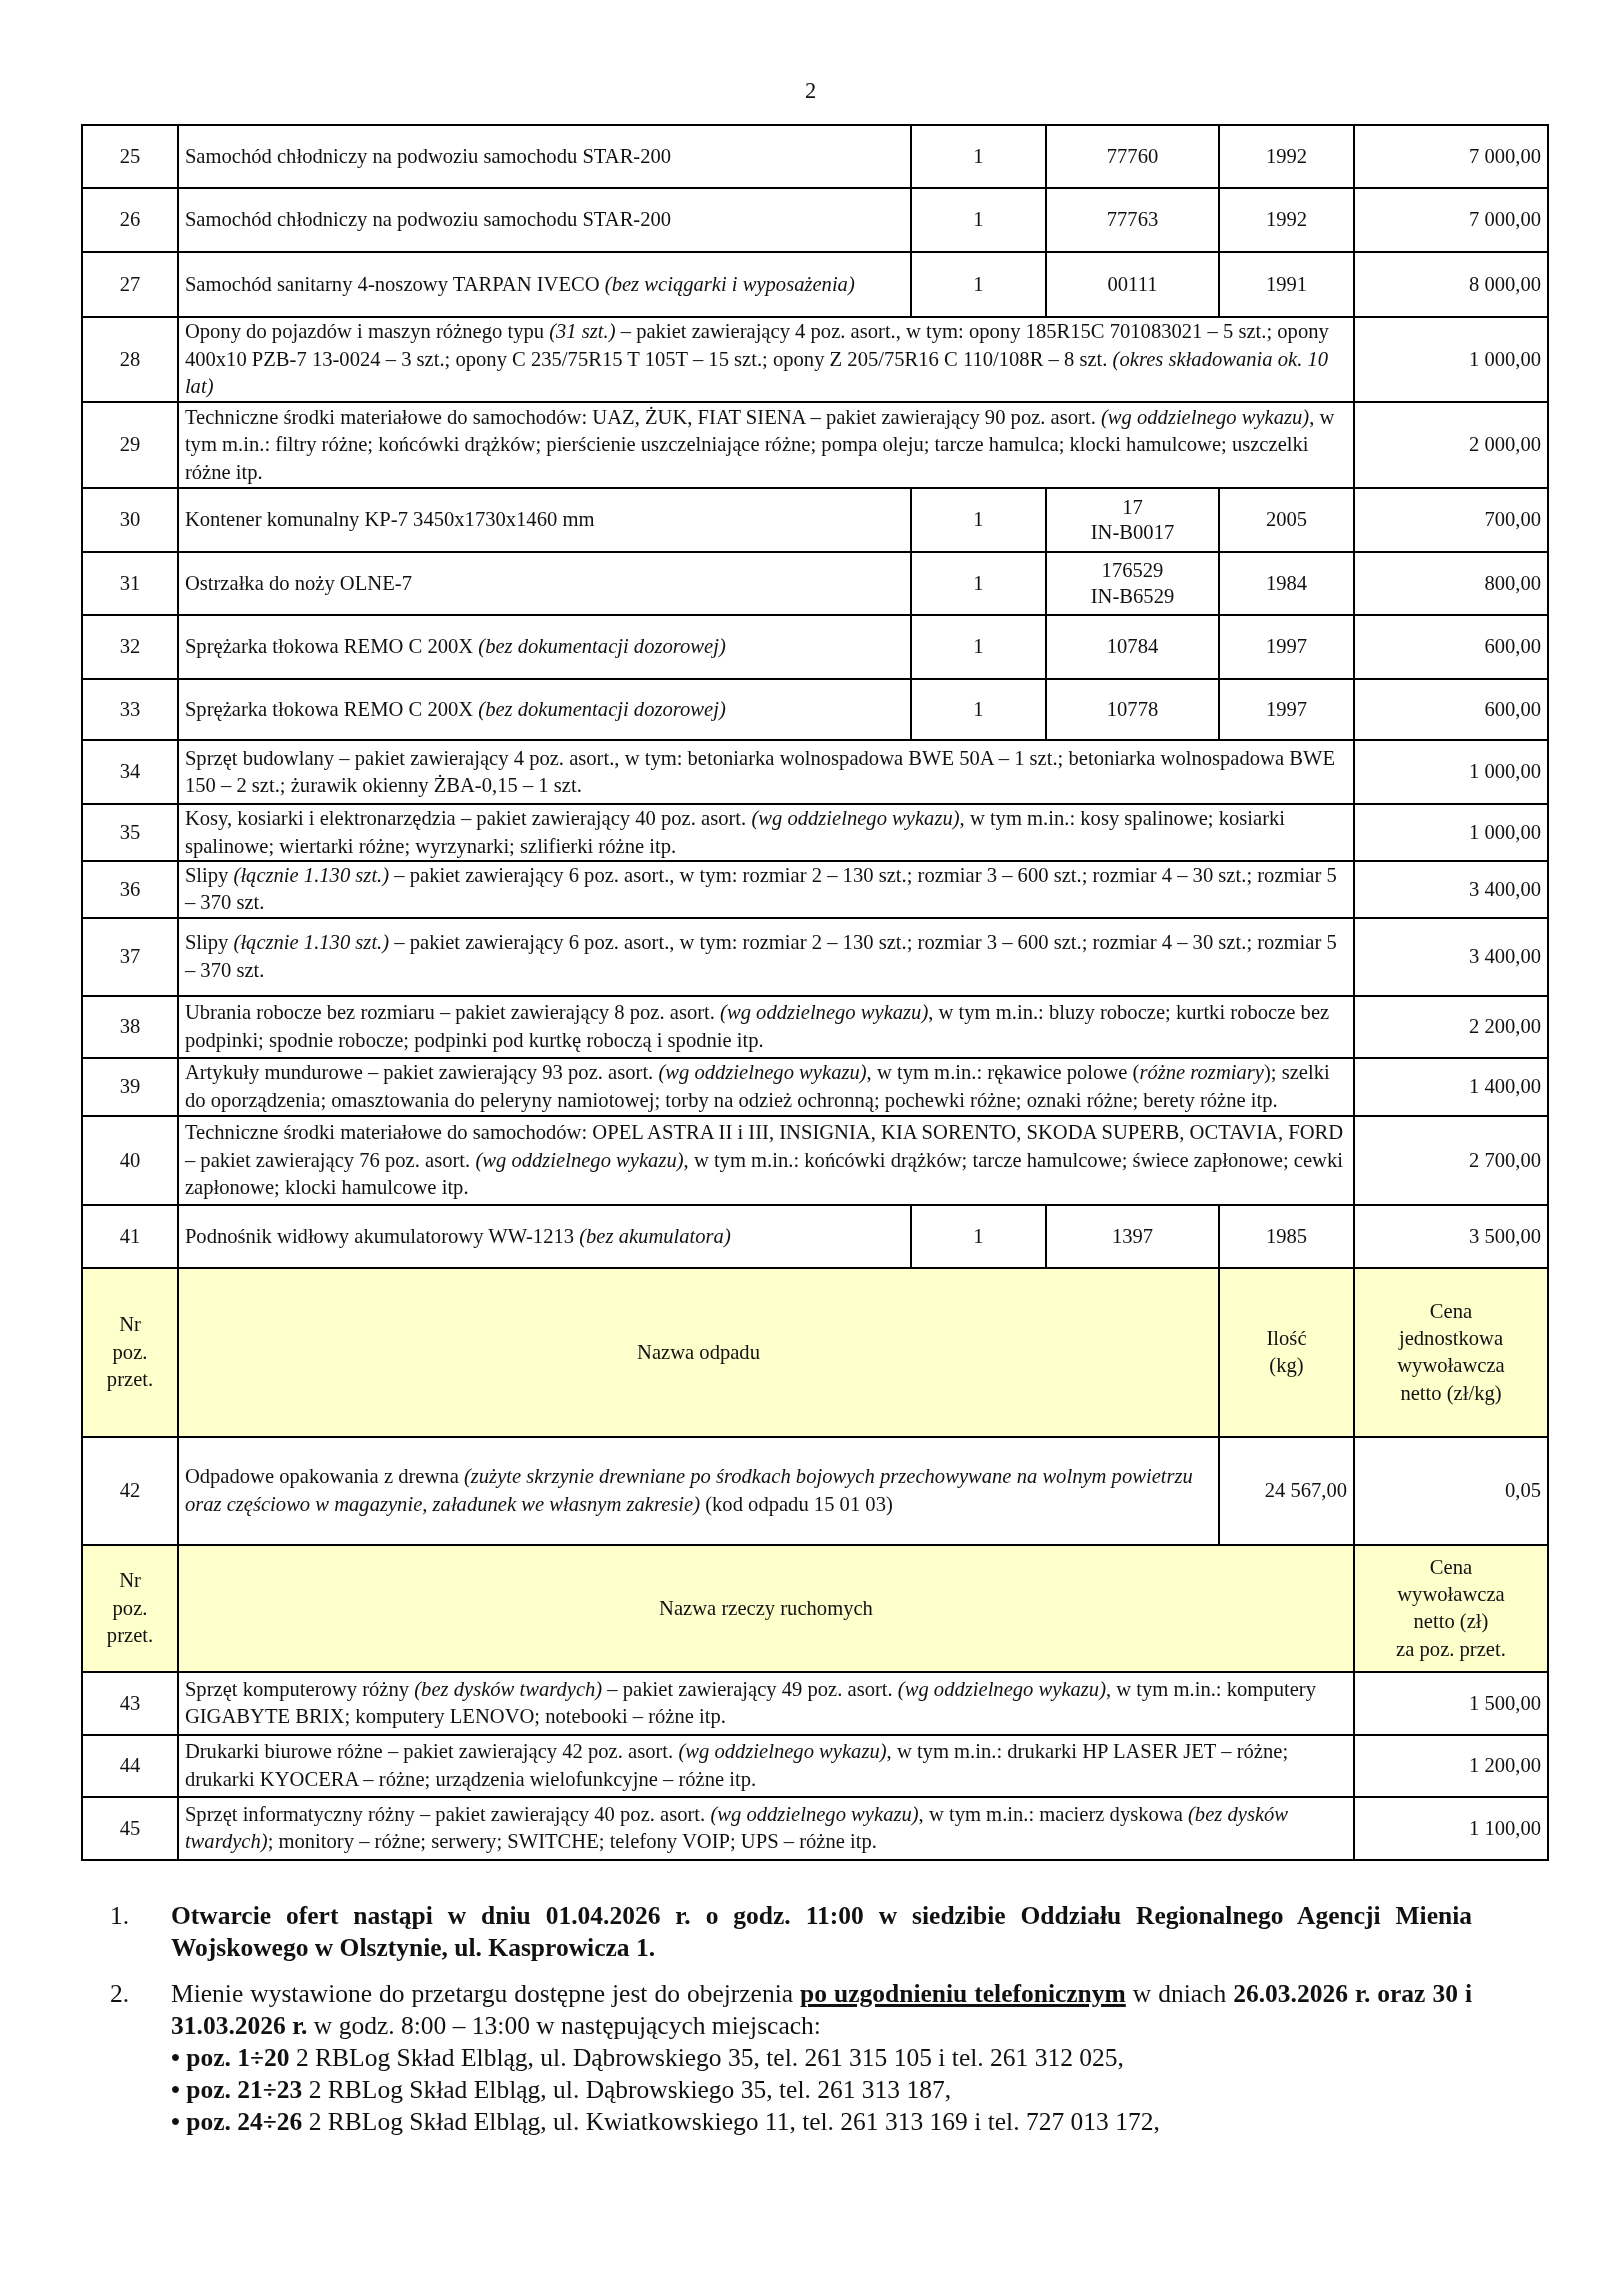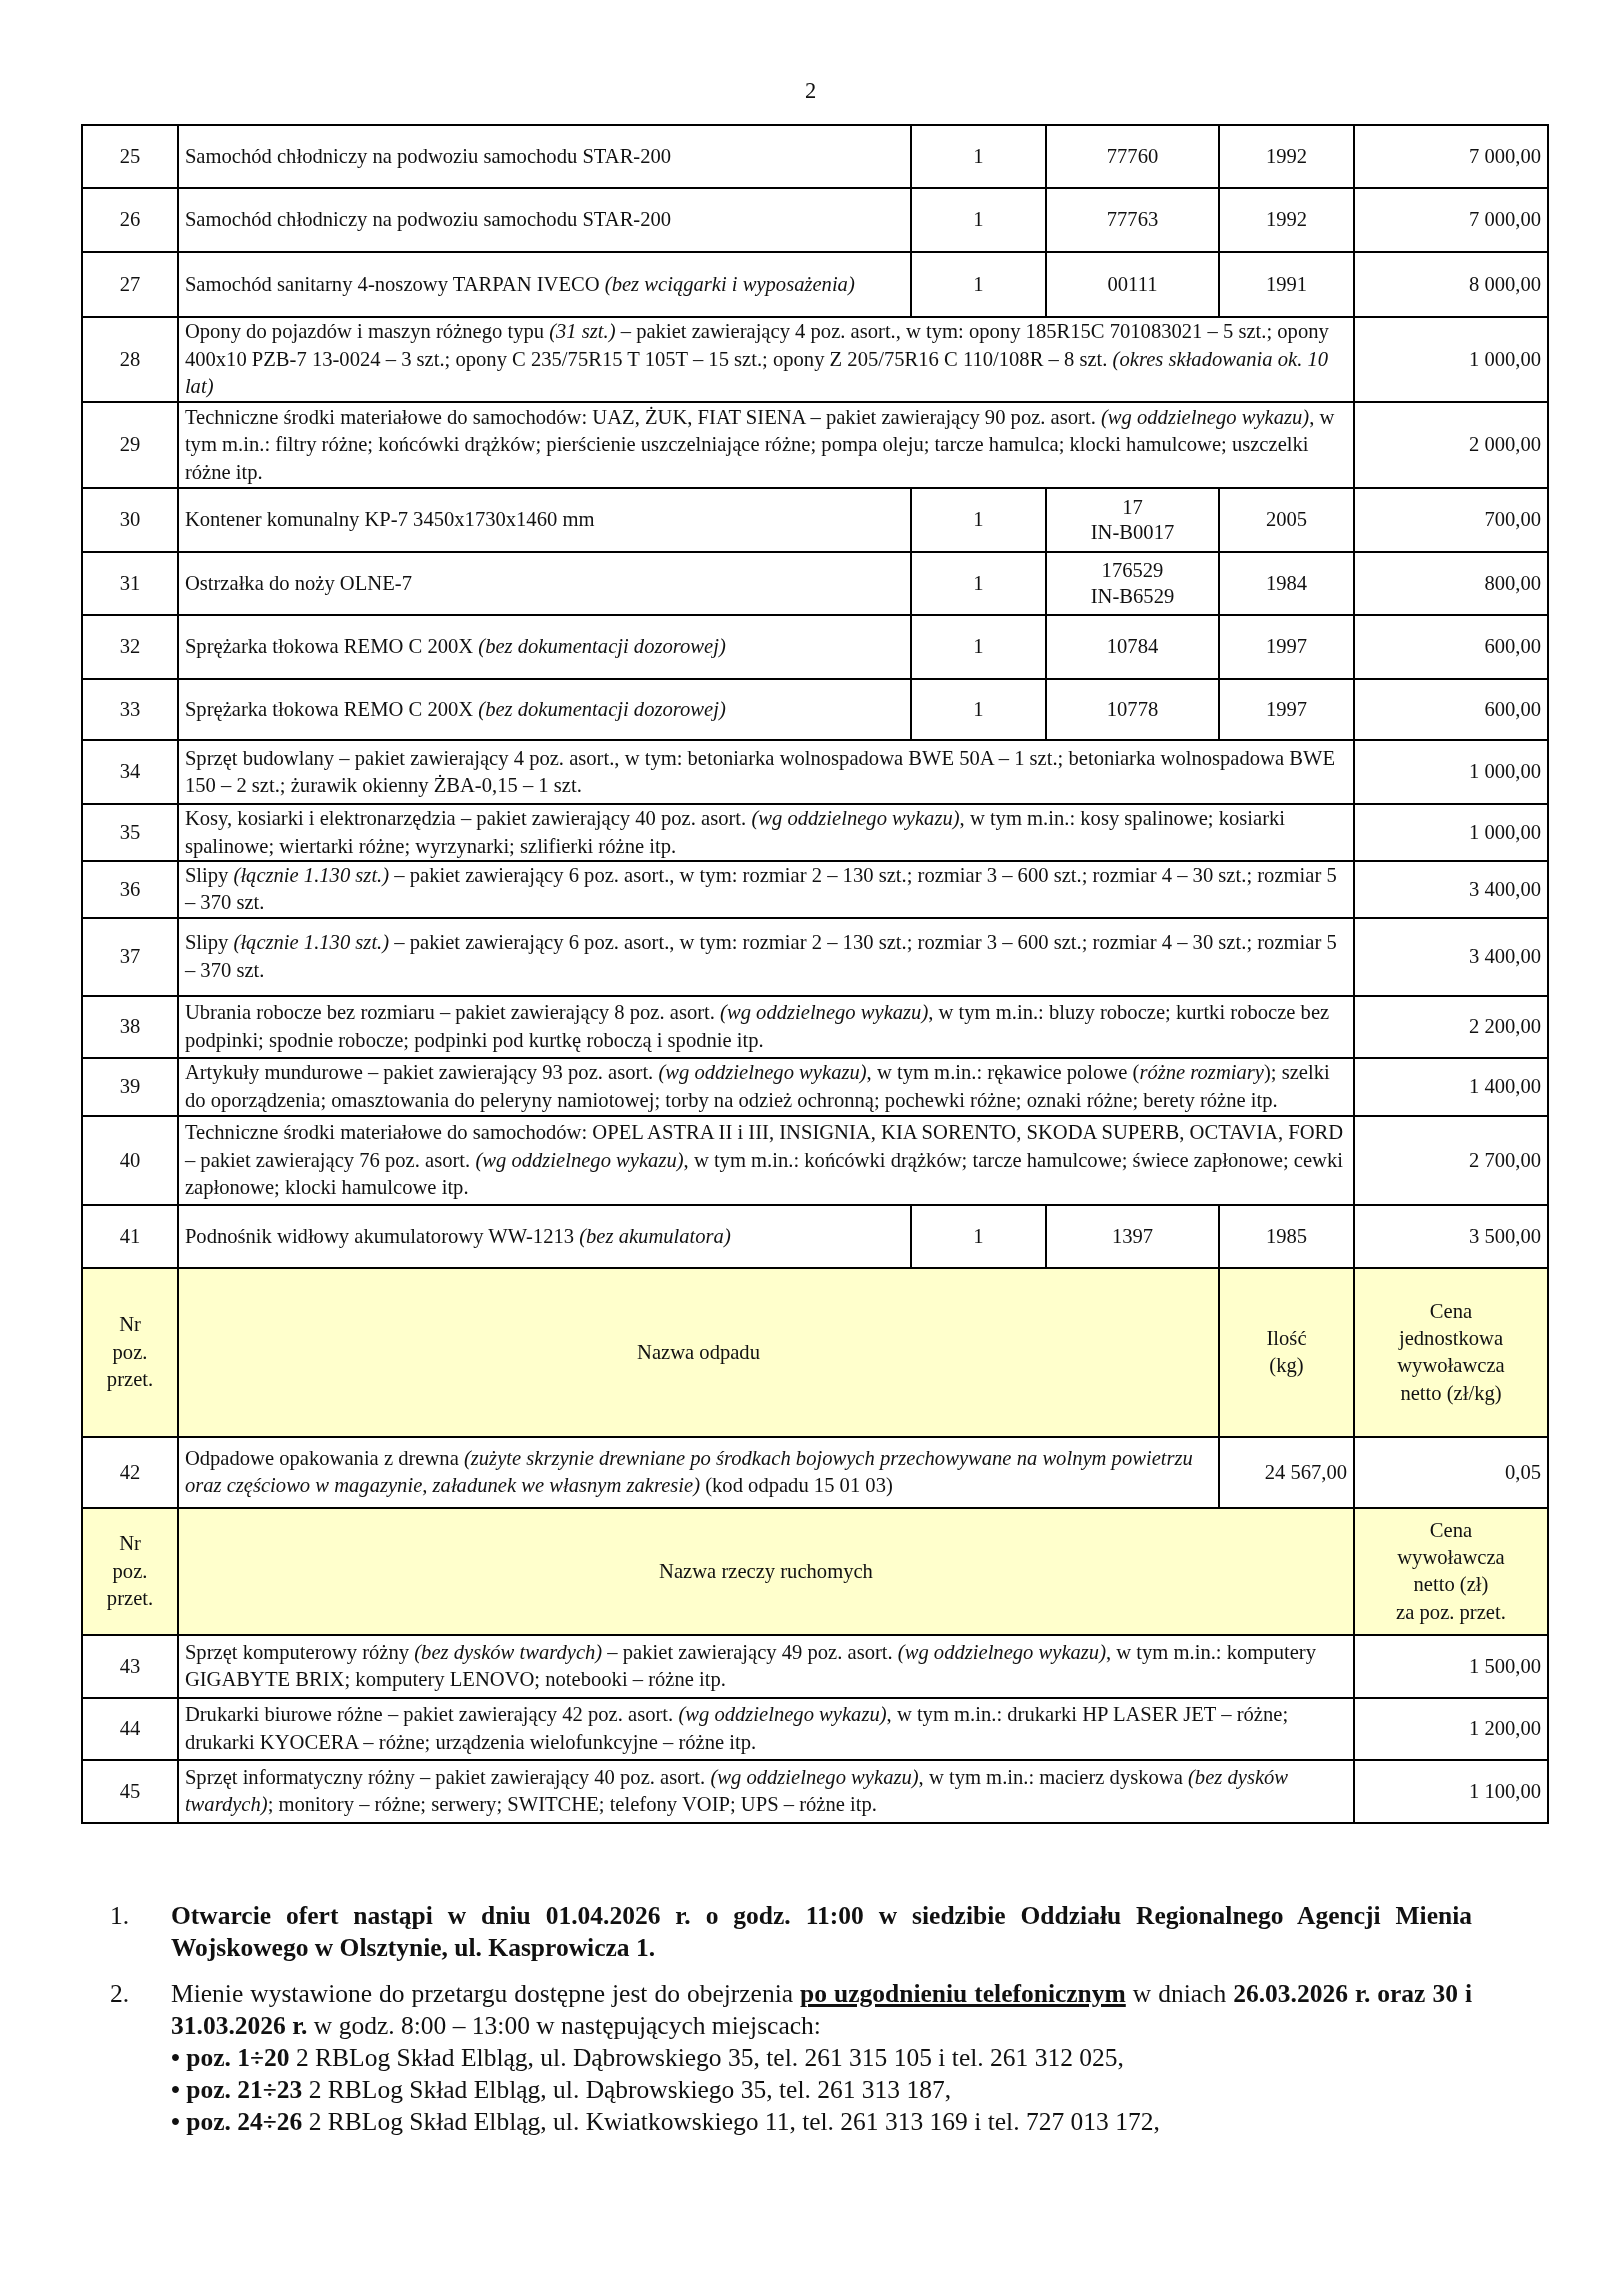--- a/index.html
+++ b/index.html
@@ -164,21 +164,21 @@
       <td class="hdr" colspan="3">Nazwa odpadu</td>
       <td class="hdr"><span class="ml" style="white-space: pre-line;">Ilość
 (kg)</span></td>
       <td class="hdr"><span class="ml" style="white-space: pre-line;">Cena
 jednostkowa
 wywoławcza
 netto (zł/kg)</span></td>
     </tr>
   </tbody>
   <tbody id="tbody-waste">
-      <tr style="height: 71px;">
+      <tr style="height: 108px;">
         <td class="c">42</td>
         <td class="l" colspan="3"><span>Odpadowe opakowania z drewna </span><span class="it">(zużyte skrzynie drewniane po środkach bojowych przechowywane na wolnym powietrzu oraz częściowo w magazynie, załadunek we własnym zakresie)</span><span> (kod odpadu 15 01 03)</span></td>
         <td class="r">24 567,00</td>
         <td class="r">0,05</td>
       </tr>
     </tbody>
   <tbody>
     <tr style="height:127px">
       <td class="hdr"><span class="ml" style="white-space: pre-line;">Nr
 poz.

